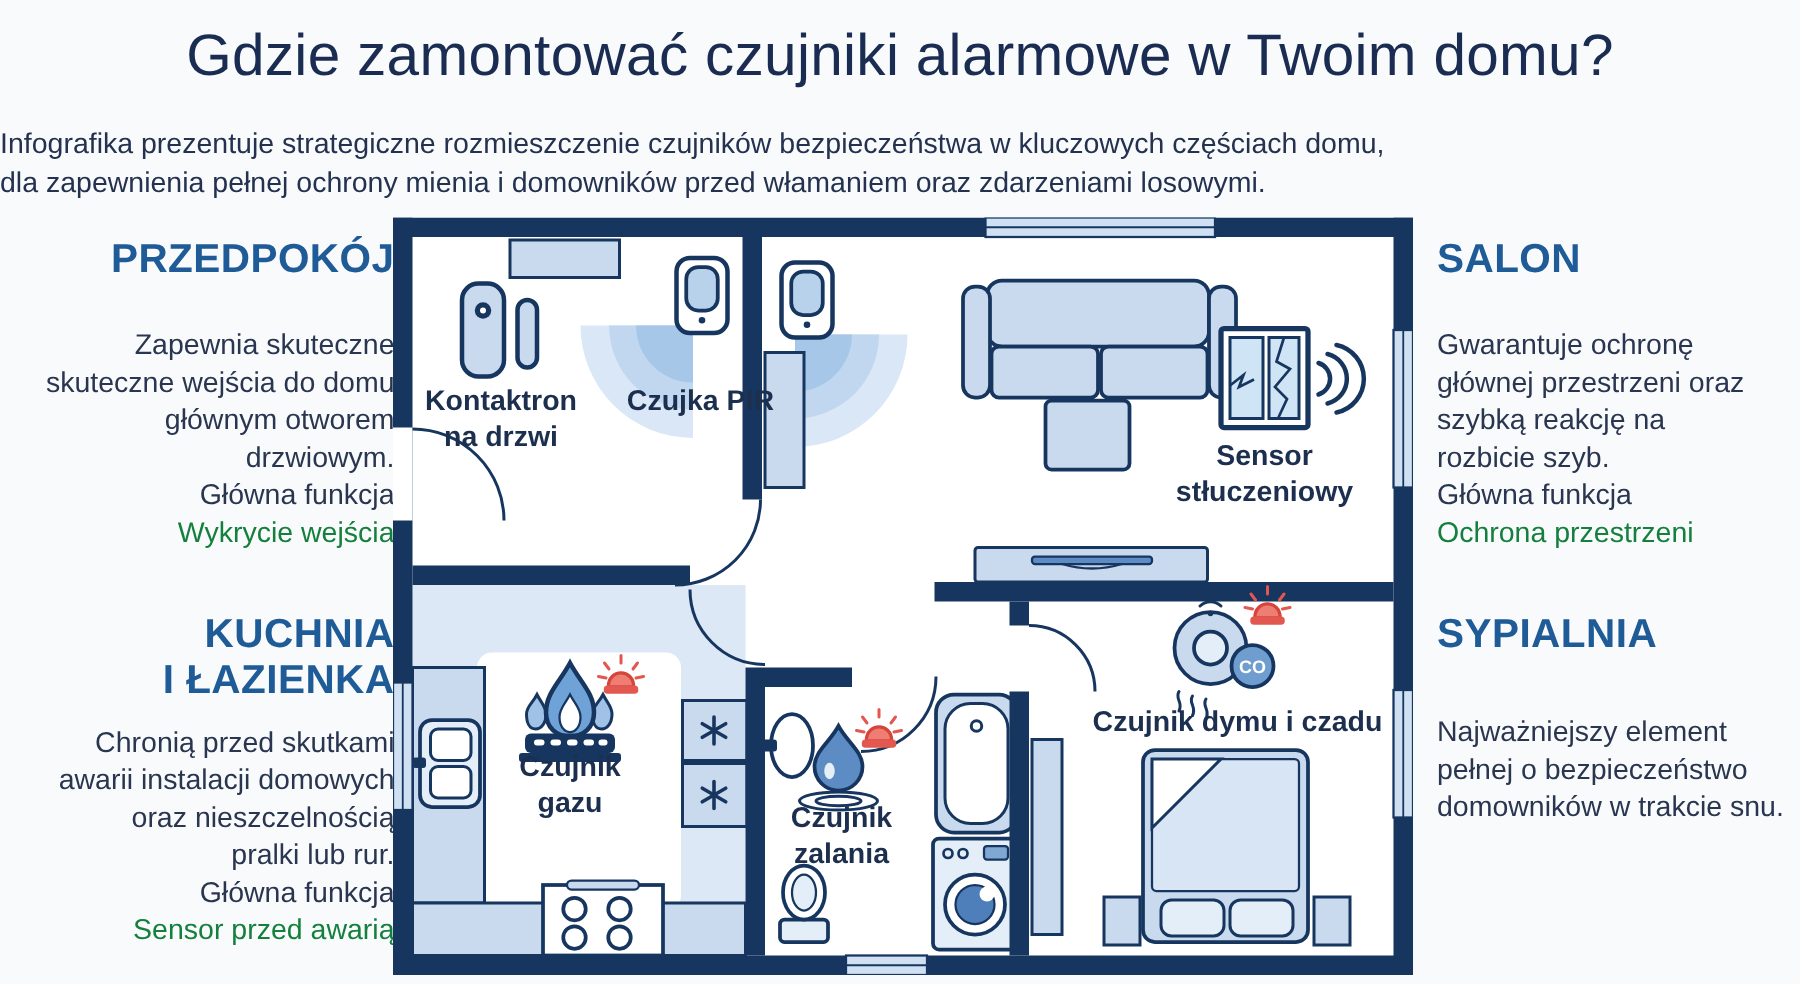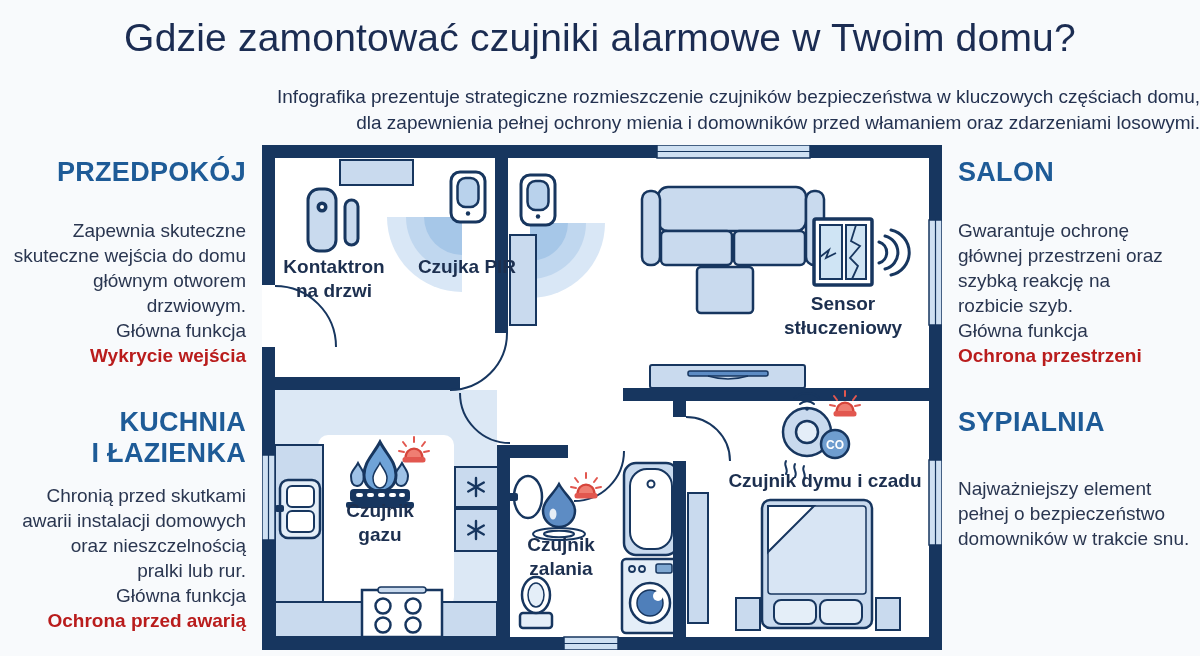--- a/index.html
+++ b/index.html
@@ -7,32 +7,32 @@
     width:1200px;height:656px;position:relative;overflow:hidden;
     background:#f8fafc;
     font-family:"Liberation Sans","DejaVu Sans",sans-serif;
     color:#2a3650;
   }
   .title{
     position:absolute;left:0;right:0;top:16px;text-align:center;
     font-size:39px;font-weight:normal;color:#1b2c52;letter-spacing:.2px;
   }
   .subtitle{
-    position:absolute;left:0;right:0;top:84px;text-align:right;
+    position:absolute;left:0;right:0;top:84px;text-align:left;
     font-size:19px;line-height:26px;color:#243250;
   }
   .side-block{position:absolute;white-space:nowrap;}
   .side-block h2{
     margin:0;font-size:27px;line-height:31px;font-weight:bold;
     color:#1e5b97;letter-spacing:.3px;
   }
   .side-block .body{font-size:19px;line-height:25px;color:#2a3650;}
   .side-block .function{font-size:19px;line-height:25px;}
-  .side-block .function .bold{font-weight:bold;color:#b91c1c;}
-  .left-col{left:9px;width:237px;text-align:right;}
+  .side-block .function .bold{font-weight:normal;color:#15803d;}
+  .left-col{left:26px;width:237px;text-align:right;}
   .right-col{left:958px;width:238px;text-align:left;}
   #sec-przedpokoj{top:157px;} #sec-przedpokoj h2{margin-bottom:30px;}
   #sec-kuchnia{top:407px;}    #sec-kuchnia h2{margin-bottom:14px;}
   #sec-salon{top:157px;}      #sec-salon h2{margin-bottom:30px;}
   #sec-sypialnia{top:407px;}  #sec-sypialnia h2{margin-bottom:38px;}
   #floorplan{position:absolute;left:262px;top:145px;}
   .plan-label{font-family:"Liberation Sans","DejaVu Sans",sans-serif;
     font-size:19px;font-weight:bold;fill:#1c2f4f;text-anchor:middle;}
   .co-text{font-family:"Liberation Sans","DejaVu Sans",sans-serif;
     font-size:12px;font-weight:bold;fill:#ffffff;text-anchor:middle;}
@@ -66,21 +66,21 @@
     <div>I ŁAZIENKA</div>
   </h2>
   <div class="body">
     <div>Chronią przed skutkami</div>
     <div>awarii instalacji domowych</div>
     <div>oraz nieszczelnością</div>
     <div>pralki lub rur.</div>
   </div>
   <div class="function">
     <div>Główna funkcja</div>
-    <div class="bold">Ochrona przed awarią</div>
+    <div class="bold">Sensor przed awarią</div>
   </div>
 </div>
 
 <div class="side-block right-col" id="sec-salon">
   <h2>SALON</h2>
   <div class="body">
     <div>Gwarantuje ochronę</div>
     <div>głównej przestrzeni oraz</div>
     <div>szybką reakcję na</div>
     <div>rozbicie szyb.</div>

